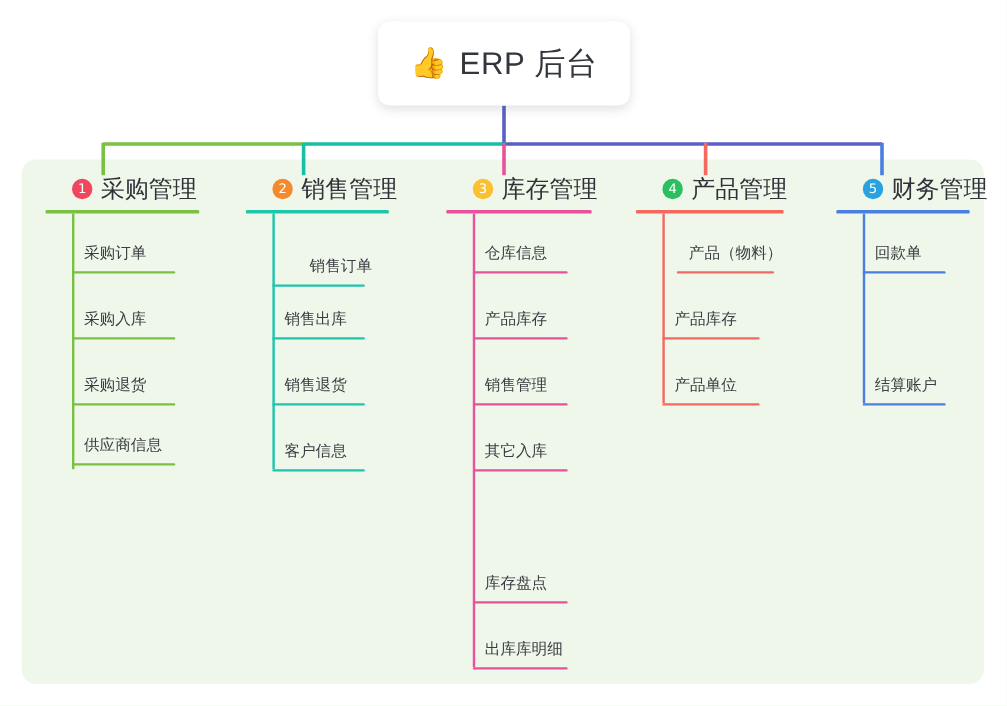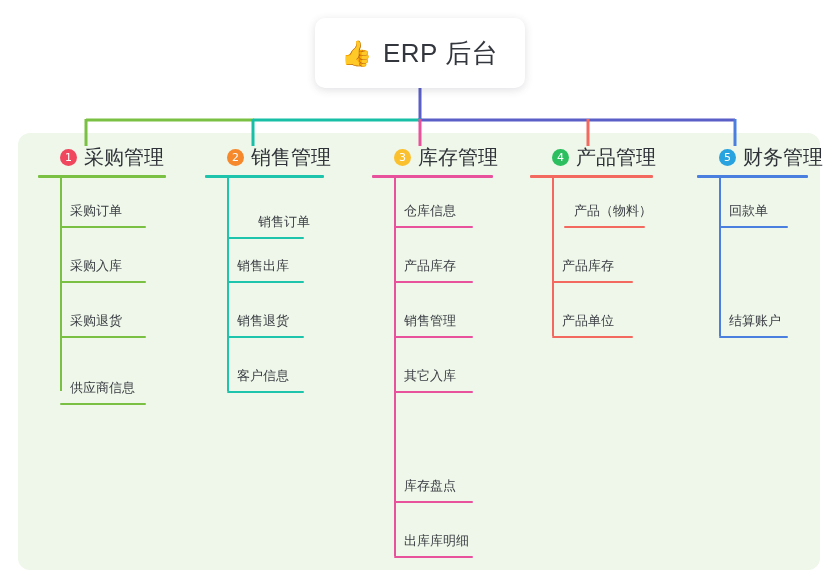--- a/index.html
+++ b/index.html
@@ -176,21 +176,21 @@
             <div class="leaf-rule" style="background: rgb(122, 193, 67); width: 86px;"></div>
           </div>
           <div class="leaf" style="position: absolute; left: 0px; top: 81px; width: 135px; font-family: Liberation Serif, serif;">
             <span class="leaf-label">采购入库</span>
             <div class="leaf-rule" style="background: rgb(122, 193, 67); width: 86px;"></div>
           </div>
           <div class="leaf" style="position: absolute; left: 0px; top: 136px; width: 135px;">
             <span class="leaf-label">采购退货</span>
             <div class="leaf-rule" style="background: rgb(122, 193, 67); width: 86px;"></div>
           </div>
-          <div class="leaf" style="position: absolute; left: 0px; top: 203px; width: 135px;">
+          <div class="leaf" style="position: absolute; left: 0px; top: 186px; width: 135px;">
             <span class="leaf-label">供应商信息</span>
             <div class="leaf-rule" style="background: rgb(122, 193, 67); width: 86px;"></div>
           </div>
         </div>
       </div>
       <div class="column" style="left: 205px; width: 146px;">
         <div class="col-head">
           <span class="badge" style="background: rgb(245, 137, 43);">2</span>
           <span class="col-title">销售管理</span>
         </div>

